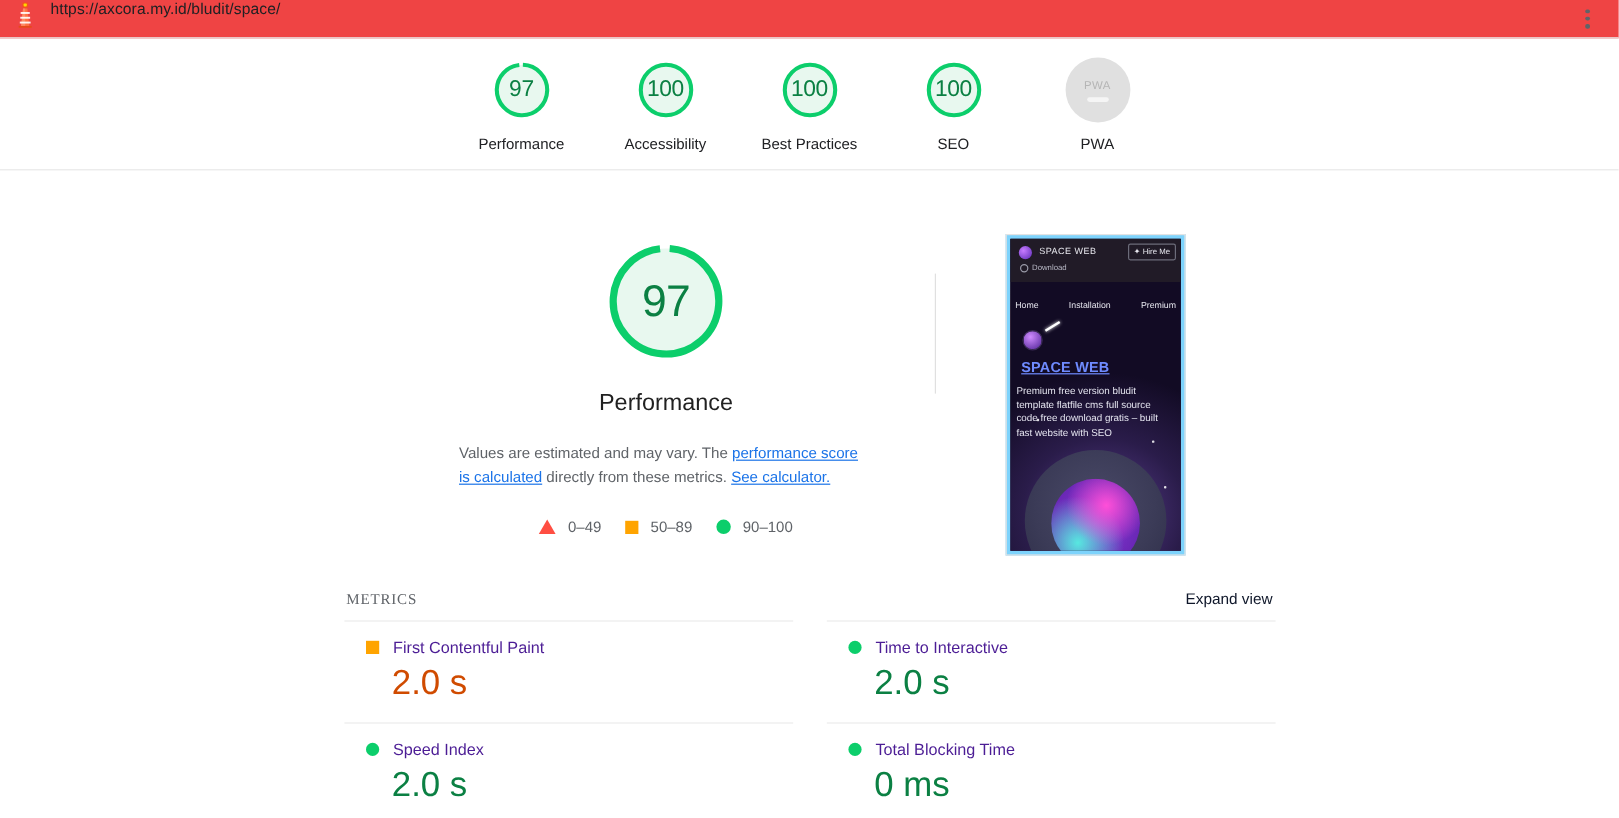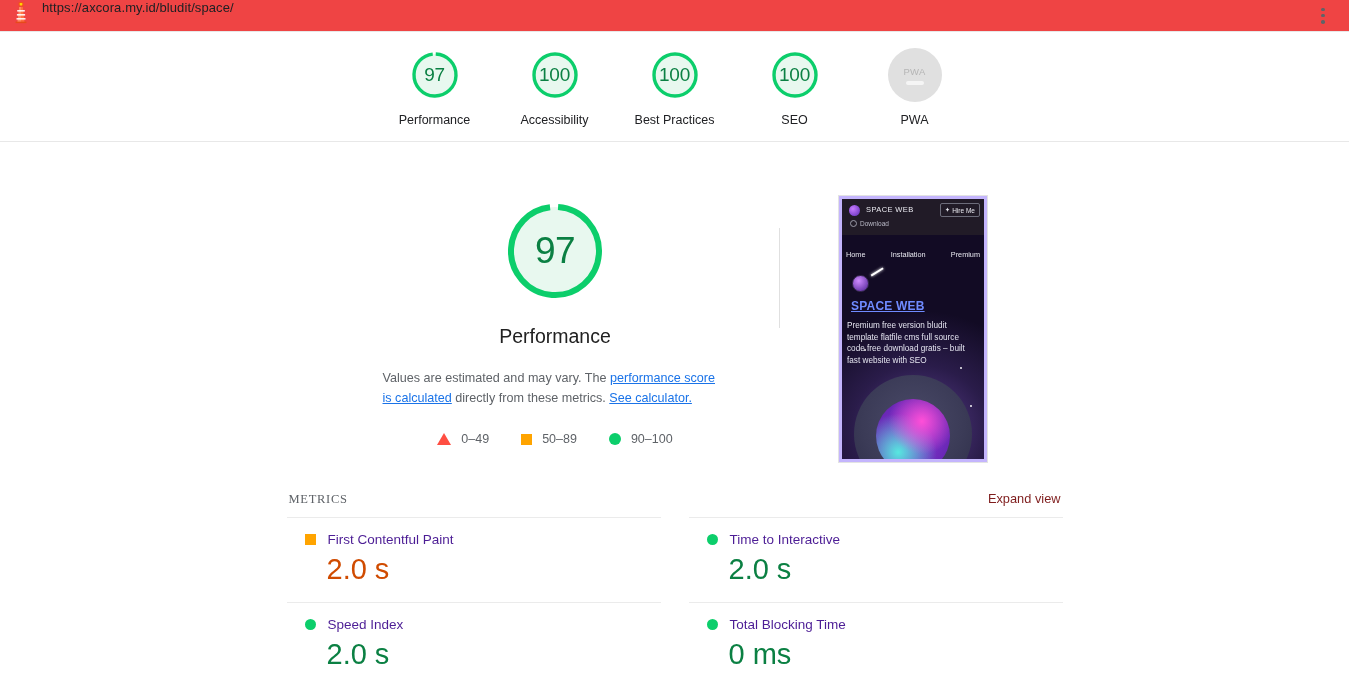--- a/index.html
+++ b/index.html
@@ -106,21 +106,21 @@
     width: 345px;
     text-align: left;
     font-size: 12.6px;
     line-height: 20px;
     color: #5f6368;
   }
   .hero-desc a { color: #1a73e8; text-decoration: underline; cursor: pointer; }
 
   .legend {
     margin-top: 24px;
-    display: flex; align-items: center; gap: 32px;
+    display: flex; align-items: center; gap: 20px;
   }
   .legend-item { display: flex; align-items: center; gap: 10px; }
   .legend-item span.lbl { font-size: 12.5px; color: #5f6368; }
   .mk-tri {
     width: 0; height: 0;
     border-left: 7px solid transparent;
     border-right: 7px solid transparent;
     border-bottom: 12px solid #ff4e42;
   }
   .mk-sq { width: 11px; height: 11px; background: #ffa400; }
@@ -132,21 +132,21 @@
     height: 100px;
     margin: 28px 58px 0 30px;
   }
 
   
   .thumb-frame {
     margin-top: -5px;
     width: 150px; height: 268px;
     border: 1px solid #e3e3e3;
     padding: 3px;
-    background: #c4b5fd;
+    background: #7dd3fc;
     position: relative;
   }
   .thumb-inner {
     width: 100%; height: 100%;
     position: relative;
     overflow: hidden;
     background:
       radial-gradient(ellipse 120% 60% at 55% 88%, #5b3f8f 0%, #2a1c4a 40%, #120b24 75%),
       radial-gradient(ellipse 70% 40% at 85% 28%, #1447d6 0%, rgba(20,71,214,0) 70%),
       radial-gradient(ellipse 75% 35% at 18% 32%, #9b2a1e 0%, rgba(155,42,30,0) 72%),
@@ -223,21 +223,21 @@
   
   .metrics {
     margin: 28px auto 0;
     width: 776px;
   }
   .metrics-head {
     display: flex; justify-content: space-between; align-items: baseline;
     padding: 0 2px 10px 2px;
   }
   .metrics-title { font-size: 12.5px; color: #5f6368; letter-spacing: .7px; font-family: Liberation Serif, serif; }
-  .expand-view { font-size: 12.8px; color: #7f1d1d; cursor: pointer; }
+  .expand-view { font-size: 12.8px; color: #0f172a; cursor: pointer; }
 
   .metrics-grid {
     display: grid;
     grid-template-columns: 1fr 1fr;
     column-gap: 28px;
   }
   .m-col { display: flex; flex-direction: column; }
   .m-item {
     border-top: 1px solid #ebebeb;
     padding: 14px 0 16px 0;

